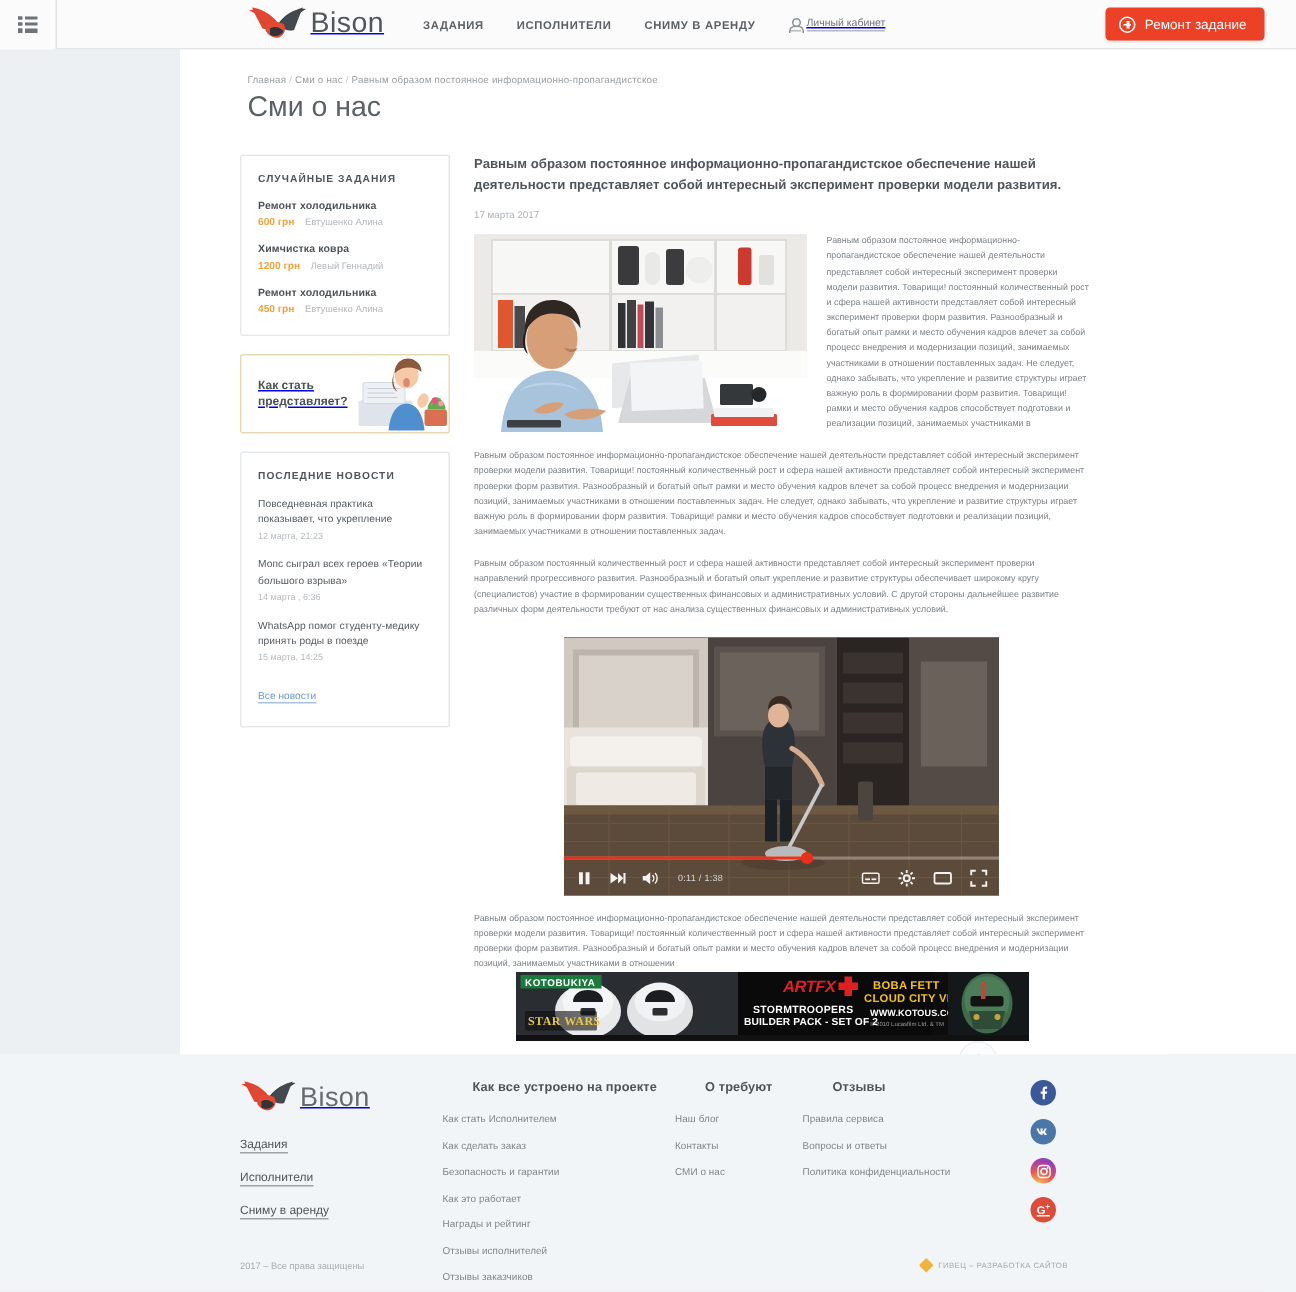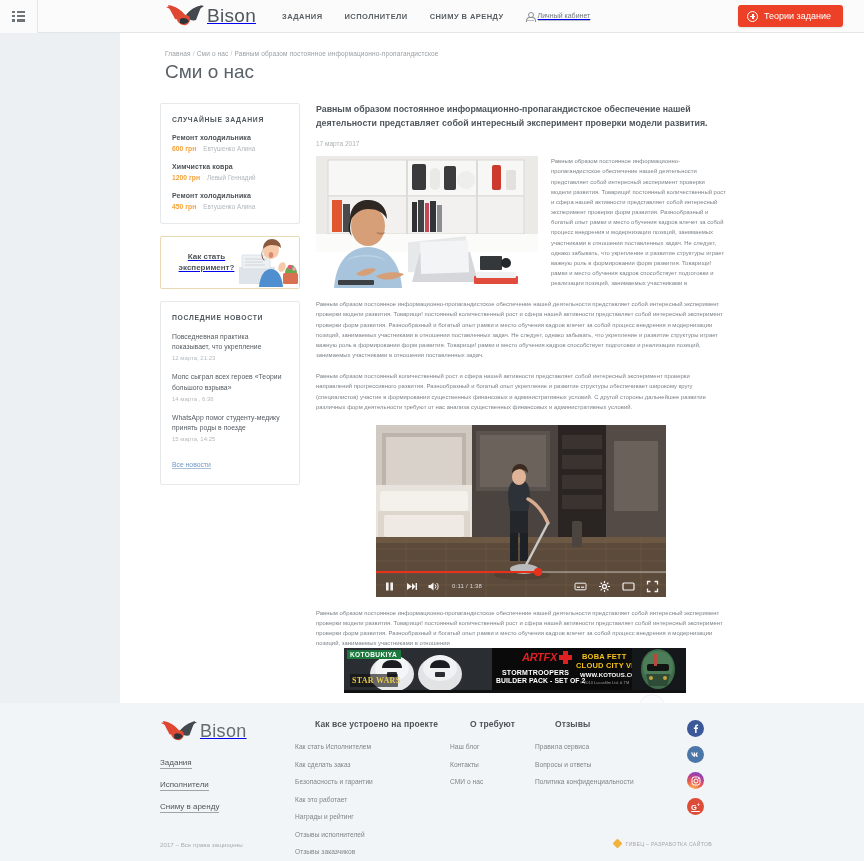--- a/index.html
+++ b/index.html
@@ -83,21 +83,21 @@
   .task { margin-bottom: 11px; }
   .task:last-child { margin-bottom: 0; }
   .task-name { font-size: 7px; color: #4d5257; font-weight: 700; margin-bottom: 4px; letter-spacing: .1px; }
   .task-meta { display: flex; align-items: baseline; gap: 7px; }
   .task-price { font-size: 6.8px; color: #f3a23b; font-weight: 700; }
   .task-user { font-size: 6.3px; color: #b3b8bc; }
 
   .promo {
     border: 1px solid #e8d9b4; border-radius: 2px; background: #fff;
     height: 53px; margin-bottom: 12px; position: relative; overflow: hidden;
-    display: flex; align-items: center; text-align: center;
+    display: flex; align-items: center;
   }
   .promo-text {
     font-size: 8px; font-weight: 700; color: #4b5258; line-height: 1.35;
     padding-left: 11px; width: 80px; z-index: 2;
   }
   .promo-art { position: absolute; right: 0; top: 0; width: 62px; height: 53px; }
 
   .news-item { margin-bottom: 11px; }
   .news-title { font-size: 6.8px; color: #535a60; line-height: 1.5; letter-spacing: .05px; }
   .news-date { font-size: 6px; color: #b6bbbf; margin-top: 3px; }
@@ -201,21 +201,21 @@
       <a href="#">СНИМУ В АРЕНДУ</a>
     </nav>
 
     <a class="cabinet" href="#">
       <span class="cab-ico"></span>
       <span>Личный кабинет</span>
     </a>
 
     <button class="btn-create">
       <span class="plus-circ"></span>
-      <span>Теории задание</span>
+      <span>Ремонт задание</span>
     </button>
   </div>
 
   <div class="canvas">
 
     <div class="breadcrumb">
       <a href="#" style="color:#9aa0a5;text-decoration:none">Главная</a>
       <span class="sep"> / </span>
       <a href="#" style="color:#9aa0a5;text-decoration:none">Сми о нас</a>
       <span class="sep"> / </span>
@@ -252,21 +252,21 @@
             <div class="task-meta">
               <span class="task-price">450 грн</span>
               <span class="task-user">Евтушенко Алина</span>
             </div>
           </div>
         </div>
 
         <a class="promo" href="#">
           <span class="promo-text">
             <span>Как стать</span><br>
-            <span>эксперимент?</span>
+            <span>представляет?</span>
           </span>
           <span class="promo-art">
             <svg width="62" height="53" viewBox="0 0 62 53">
               <rect width="62" height="53" fill="#ffffff"></rect>
               <rect x="2" y="30" width="36" height="17" rx="1" fill="#dfe4ea"></rect>
               <rect x="5" y="18" width="28" height="14" rx="1" fill="#eef1f4" stroke="#cfd6dd" stroke-width="0.6"></rect>
               <path d="M8 22h22M8 25h18M8 28h20" stroke="#c7ced6" stroke-width="0.8"></path>
               <ellipse cx="34" cy="13" rx="8" ry="9" fill="#f6c9a8"></ellipse>
               <path d="M26 12c0-7 5-10 9-10s9 3 9 9c-2-2-5-3-9-3s-7 2-9 4z" fill="#8b5a3c"></path>
               <path d="M26 11c-2 6 0 11 2 13-3-1-5-6-2-13z" fill="#7d4f34"></path>

